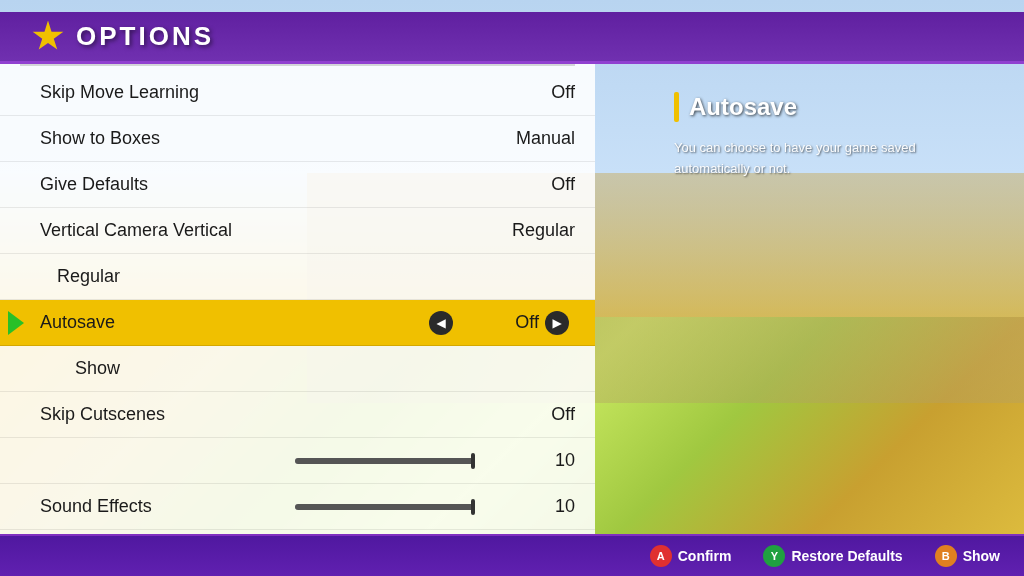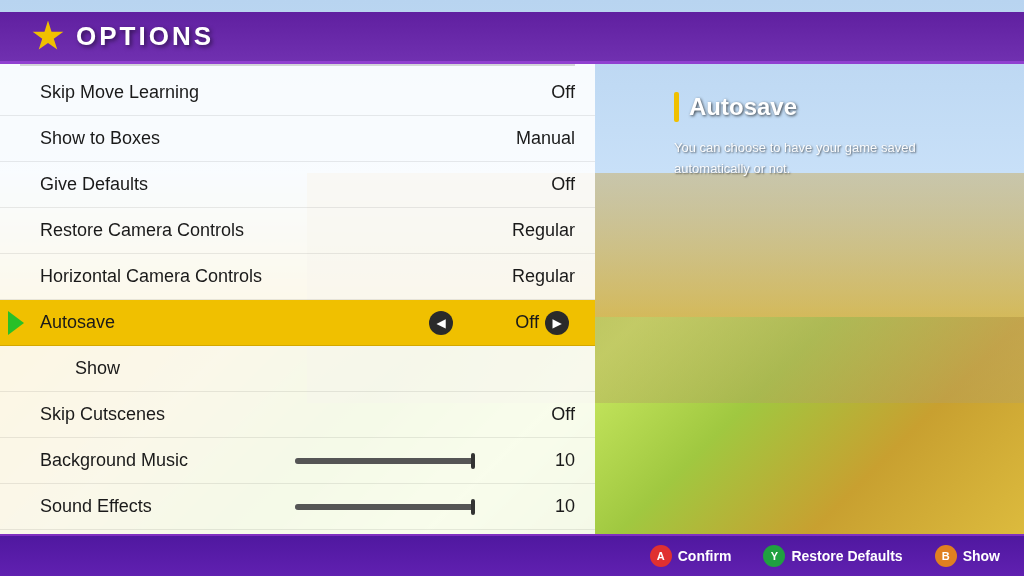--- a/index.html
+++ b/index.html
@@ -301,27 +301,26 @@
     </div>
 
     <div class="option-row">
 
       <span class="option-label">Give Defaults</span>
       <span class="option-value">Off</span>
     </div>
 
     <div class="option-row">
 
-      <span class="option-label">Restore Camera Controls</span>
+      <span class="option-label">Vertical Camera Vertical</span>
       <span class="option-value">Regular</span>
     </div>
 
     <div class="option-row">
 
-      <span class="option-label">Horizontal Camera Controls</span>
       <span class="option-value">Regular</span>
     </div>
 
     <div class="option-row selected">
       <div class="arrow-left-indicator"></div>
       <span class="option-label">Autosave</span>
       <div class="nav-arrow">◀</div>
       <span class="option-value">Off</span>
       <div class="nav-arrow">▶</div>
     </div>
@@ -332,21 +331,20 @@
     </div>
 
     <div class="option-row">
 
       <span class="option-label">Skip Cutscenes</span>
       <span class="option-value">Off</span>
     </div>
 
     <div class="option-row">
 
-      <span class="option-label">Background Music</span>
       <div class="slider-container">
         <div class="slider-track">
           <div class="slider-fill" style="width:100%"></div>
           <div class="slider-thumb"></div>
         </div>
         <span class="option-value">10</span>
       </div>
     </div>
 
     <div class="option-row">

